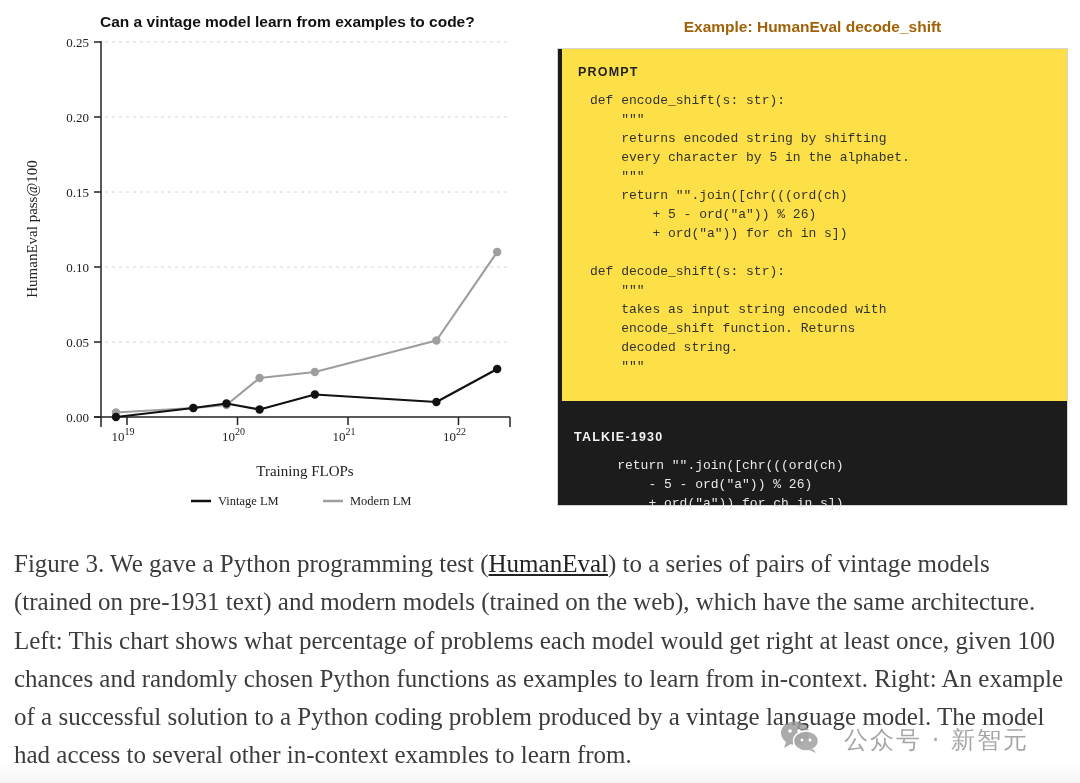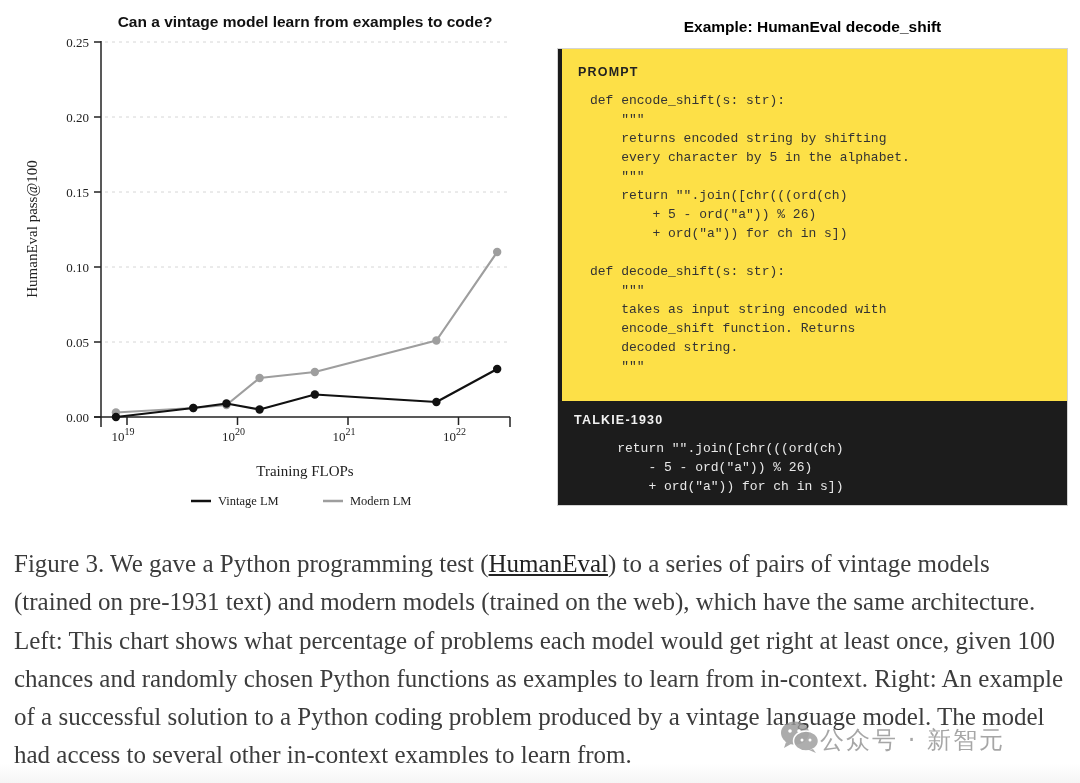--- a/index.html
+++ b/index.html
@@ -3,64 +3,64 @@
 <meta charset="utf-8">
 <style>
   html, body { margin: 0; padding: 0; }
   body {
     width: 1080px; height: 783px; position: relative; overflow: hidden;
     background: #ffffff;
     font-family: "Liberation Serif", serif;
     color: #222;
   }
   .chart-title {
-    position: absolute; left: 100px; top: 13px; width: 410px; text-align: center;
+    position: absolute; left: 100px; top: 13px; width: 410px; text-align: left;
     font-family: "Liberation Sans", sans-serif; font-weight: bold; font-size: 15.5px; color: #111;
     white-space: nowrap;
   }
   #chart-svg { position: absolute; left: 0; top: 0; }
   .tick-label { font-family: "Liberation Serif", serif; font-size: 13px; fill: #222; }
   .axis-label { font-family: "Liberation Serif", serif; font-size: 15px; fill: #222; }
   .legend-label { font-family: "Liberation Serif", serif; font-size: 12.5px; fill: #222; }
 
   .example-title {
     position: absolute; left: 557px; top: 18px; width: 511px; text-align: center;
-    font-family: "Liberation Sans", sans-serif; font-weight: bold; font-size: 15.5px; color: #000000;
+    font-family: "Liberation Sans", sans-serif; font-weight: bold; font-size: 15.5px; color: #a16207;
   }
   .code-panel {
     position: absolute; left: 557px; top: 48px; width: 511px; height: 458px;
     border: 1px solid #d4d4d4; box-sizing: border-box; background: #fde047;
   }
   .prompt-section {
     position: absolute; left: 0; top: 0; right: 0; height: 352px;
     border-left: 4px solid #1a1a1a; box-sizing: border-box;
     padding: 16px 0 0 16px;
   }
   .section-label {
     font-family: "Liberation Sans", sans-serif; font-weight: bold; font-size: 12.5px;
     letter-spacing: 1.2px; color: #222; margin-bottom: 6px;
   }
   pre.code {
     margin: 12px; font-family: "Liberation Mono", monospace; font-size: 13px;
     line-height: 19px; color: #333; white-space: pre;
   }
   .talkie-section {
     position: absolute; left: 0; right: 0; top: 352px; bottom: 0;
-    background: #1c1c1c; padding: 12px 0 0 16px; box-sizing: border-box;
+    background: #1c1c1c; padding: 29px 0 0 16px; box-sizing: border-box;
   }
   .talkie-section .section-label { color: #f2f2f2; }
   .talkie-section pre.code { color: #e8e8e8; line-height: 19px; }
 
   .caption {
     position: absolute; left: 14px; top: 545px; width: 1050px;
     font-family: "Liberation Serif", serif; font-size: 25px; line-height: 38.3px; color: #3c3c3c;
   }
   .caption a { color: #222; text-decoration: underline; }
   .watermark {
-    position: absolute; left: 780px; top: 720px; display: flex; align-items: center; gap: 0;
+    position: absolute; left: 780px; top: 720px; display: flex; align-items: center; gap: 24px;
     font-family: "DejaVu Sans", sans-serif; font-size: 24px; color: rgba(150,150,150,0.85);
     letter-spacing: 2px;
   }
   .footer-fade {
     position: absolute; left: 0; right: 0; bottom: 0; height: 20px;
     background: linear-gradient(#fff, #f5f5f5);
   }
 </style>
 </head>
 <body>

